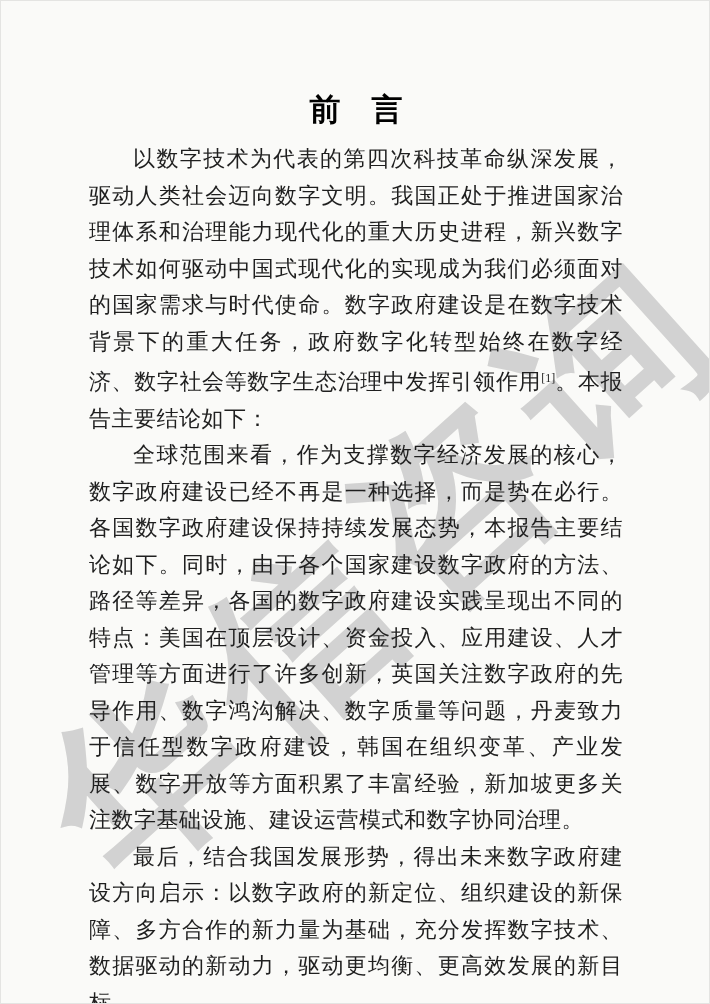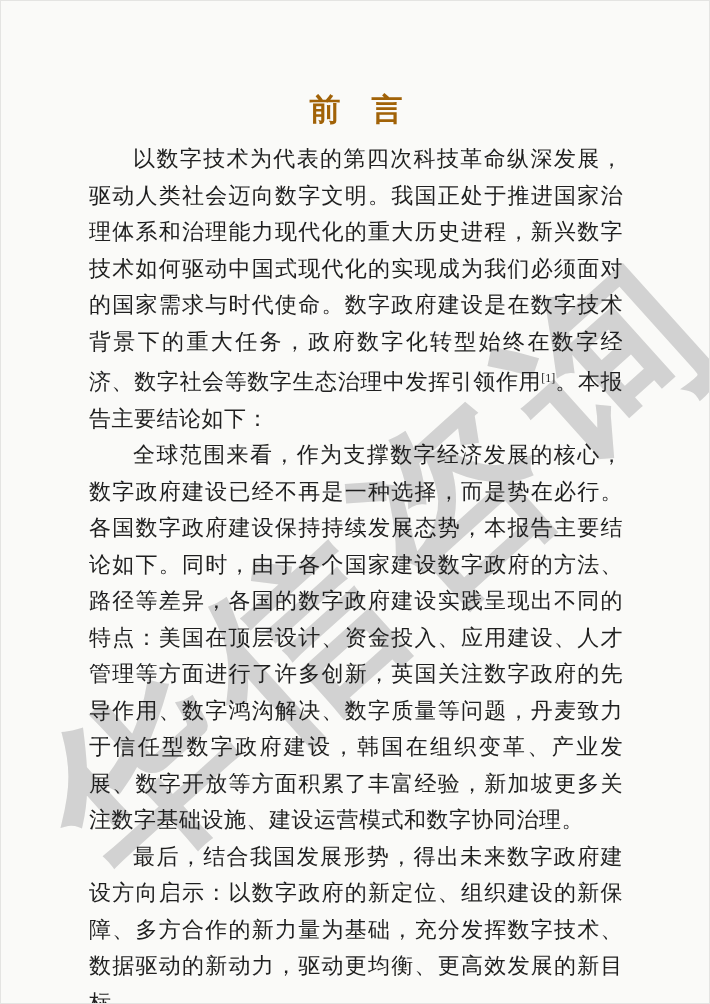--- a/index.html
+++ b/index.html
@@ -40,21 +40,21 @@
     width: 534px;
     z-index: 1;
     color: #1f1f1f;
   }
   .title {
     margin: 0 0 13px 0;
     text-align: center;
     font-family: "Liberation Sans", "DejaVu Sans", sans-serif;
     font-size: 31px;
     font-weight: 700;
-    color: #a16207;
+    color: #000000;
     line-height: 1.2;
   }
   .para {
     margin: 0;
     font-size: 22px;
     line-height: 36.5px;
     text-align: justify;
     text-justify: inter-ideograph;
     text-indent: 2em;
     letter-spacing: 0.5px;

